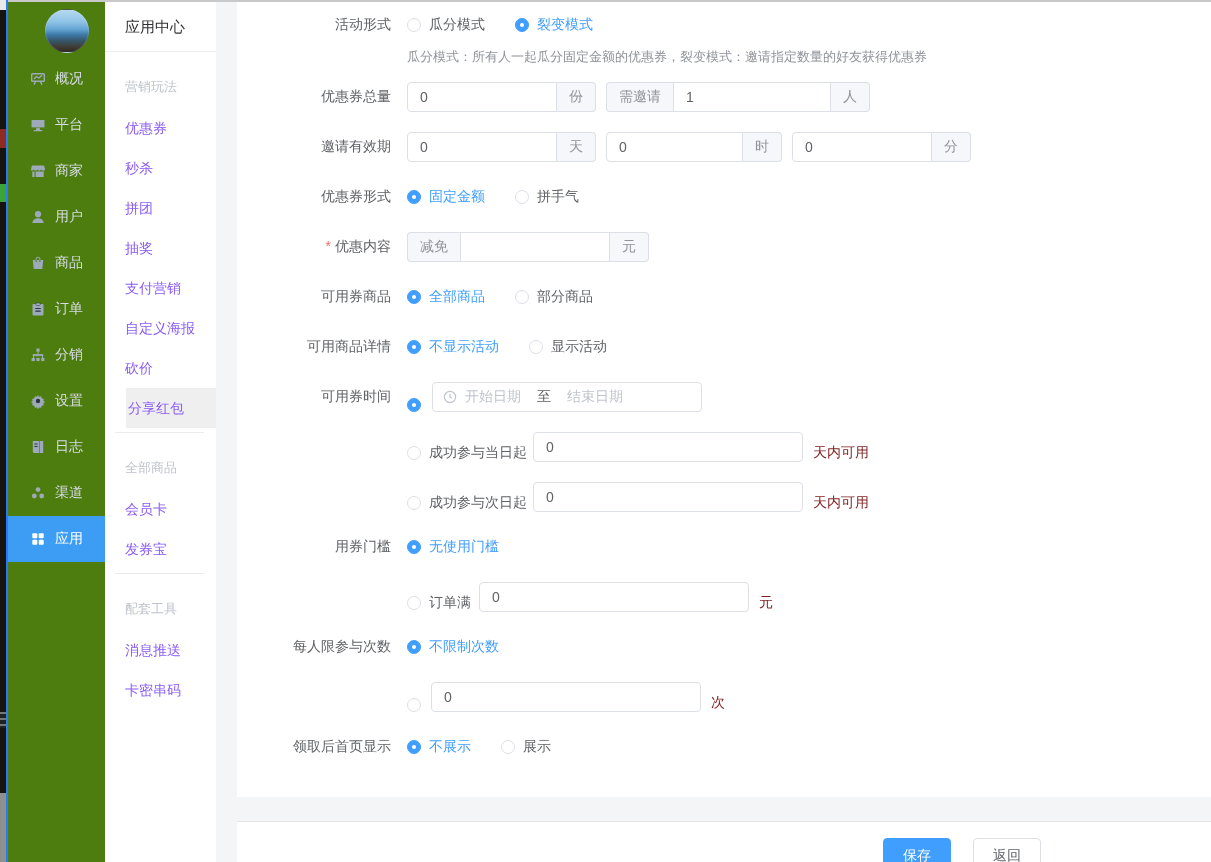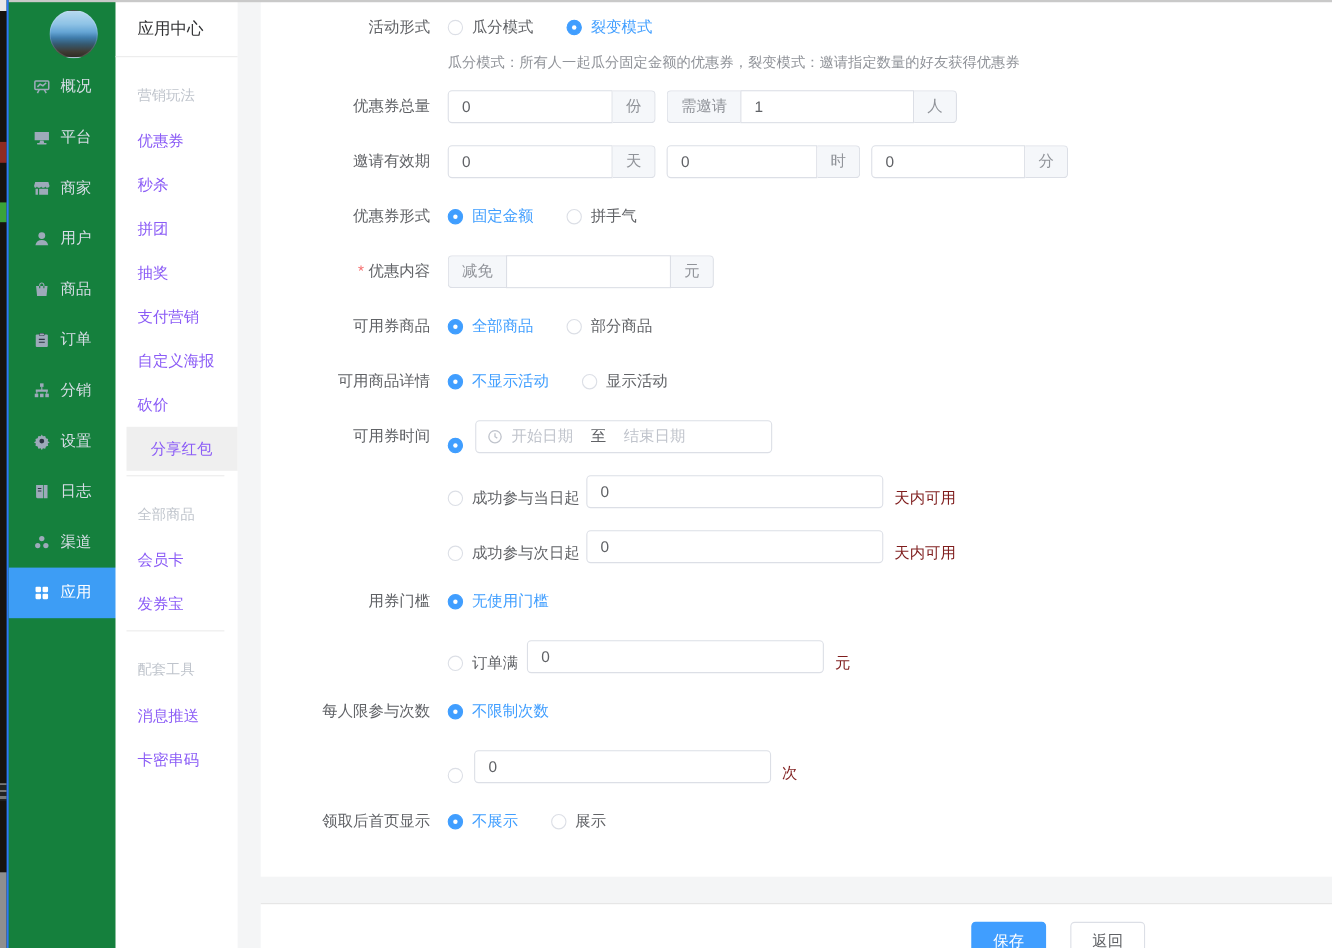--- a/index.html
+++ b/index.html
@@ -17,38 +17,38 @@
   .frag-white{top:0;height:10px;background:#e8e8e8;}
   .frag-red{top:129px;height:19px;background:#8e2b22;}
   .frag-green{top:184px;height:18px;background:#3aa33a;}
   .frag-lines{top:712px;height:16px;background:repeating-linear-gradient(180deg,#777 0 2px,#222 2px 6px);}
   .frag-gray{top:793px;height:69px;background:#8f8f8f;}
   .bg-sliver .blue-edge{position:absolute;right:0;top:0;width:2px;height:862px;background:#2a7bf6;}
 
   .top-window-line{position:absolute;left:8px;top:0;right:0;height:2px;background:#c9c9c9;z-index:9;}
 
   
-  .dark-nav{position:absolute;left:8px;top:0;width:118px;height:862px;background:#15803d;}
+  .dark-nav{position:absolute;left:8px;top:0;width:118px;height:862px;background:#4d7c0f;}
   .avatar{width:44px;height:44px;border-radius:50%;margin:9px auto 3px;
     background:linear-gradient(180deg,#b7d9ef 0%,#8fc3e6 28%,#64a4d4 46%,#3f7cab 58%,#35586f 72%,#403c34 88%,#2e2a24 100%);
     border:1px solid rgba(255,255,255,.15);box-sizing:border-box;cursor:pointer;}
   .dnav-item{height:46px;display:flex;align-items:center;padding-left:21px;
     color:#d7dde6;font-size:14px;cursor:pointer;}
   .dnav-item .ic{width:17px;height:17px;margin-right:9px;color:#9daaba;display:flex;align-items:center;justify-content:center;flex:0 0 17px;}
   .dnav-item .ic svg{width:16px;height:16px;display:block;}
   .dnav-item.active{background:#3d9df5;color:#ffffff;}
   .dnav-item.active .ic{color:#ffffff;}
 
   
   .sub-nav{position:absolute;left:105px;top:0;width:111px;height:862px;background:#ffffff;}
   .sub-header{height:52px;line-height:53px;padding-left:20px;font-size:15px;color:#303133;
     border-bottom:1px solid #ececec;box-sizing:border-box;}
   .sub-group-label{padding:26px 0 12px 20px;font-size:13px;color:#bfc4cc;}
   .sub-item{height:40px;line-height:40px;padding-left:20px;font-size:14px;color:#8b5cf6;cursor:pointer;}
-  .sub-item.active{background:#efefef;margin-left:10px;padding-left:22px;}
+  .sub-item.active{background:#efefef;margin-left:21px;padding-left:2px;}
   .sub-divider{height:1px;background:#ececec;margin:4px 12px 0 10px;}
 
   
   .content{position:absolute;left:237px;top:2px;width:974px;height:795px;background:#ffffff;overflow:hidden;}
   .form{padding-top:8px;}
   .frow{display:flex;align-items:center;margin-bottom:20px;min-height:30px;}
   .flabel{width:154px;flex:0 0 154px;text-align:right;margin-right:16px;
     font-size:14px;color:#606266;white-space:nowrap;}
   .flabel .req{color:#f56c6c;margin-right:4px;}
   .fctrl{display:flex;align-items:flex-end;}

